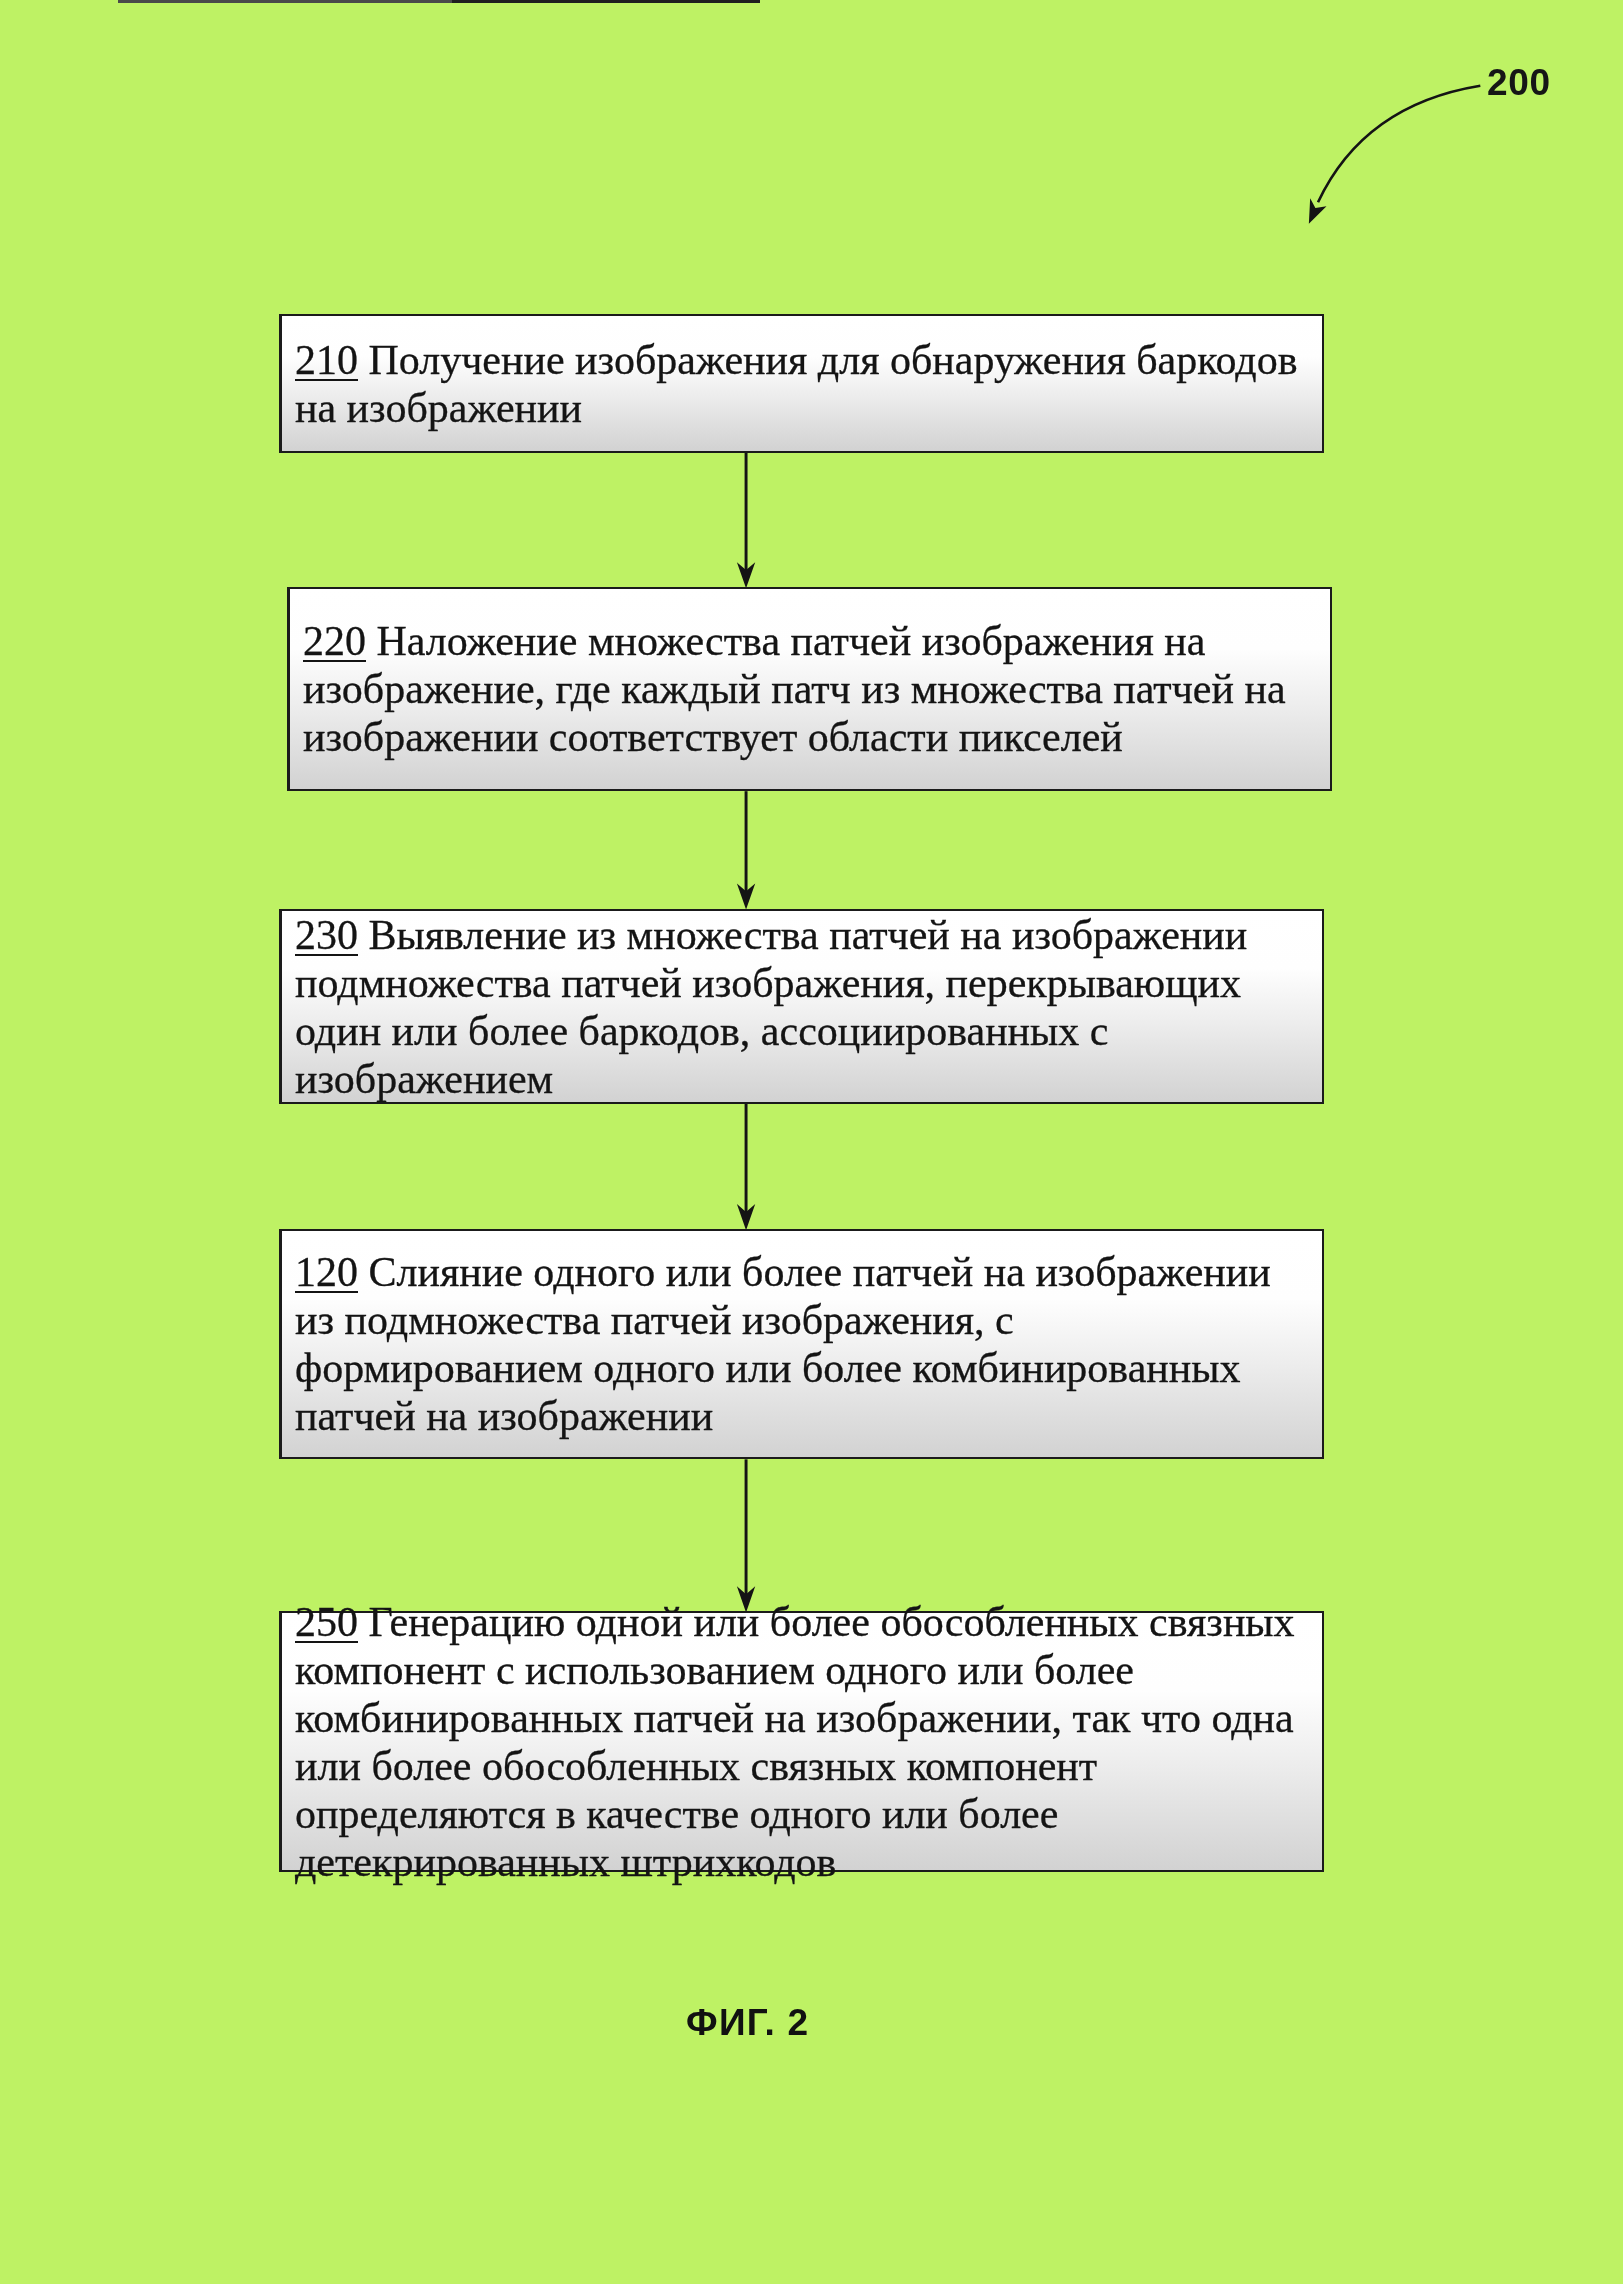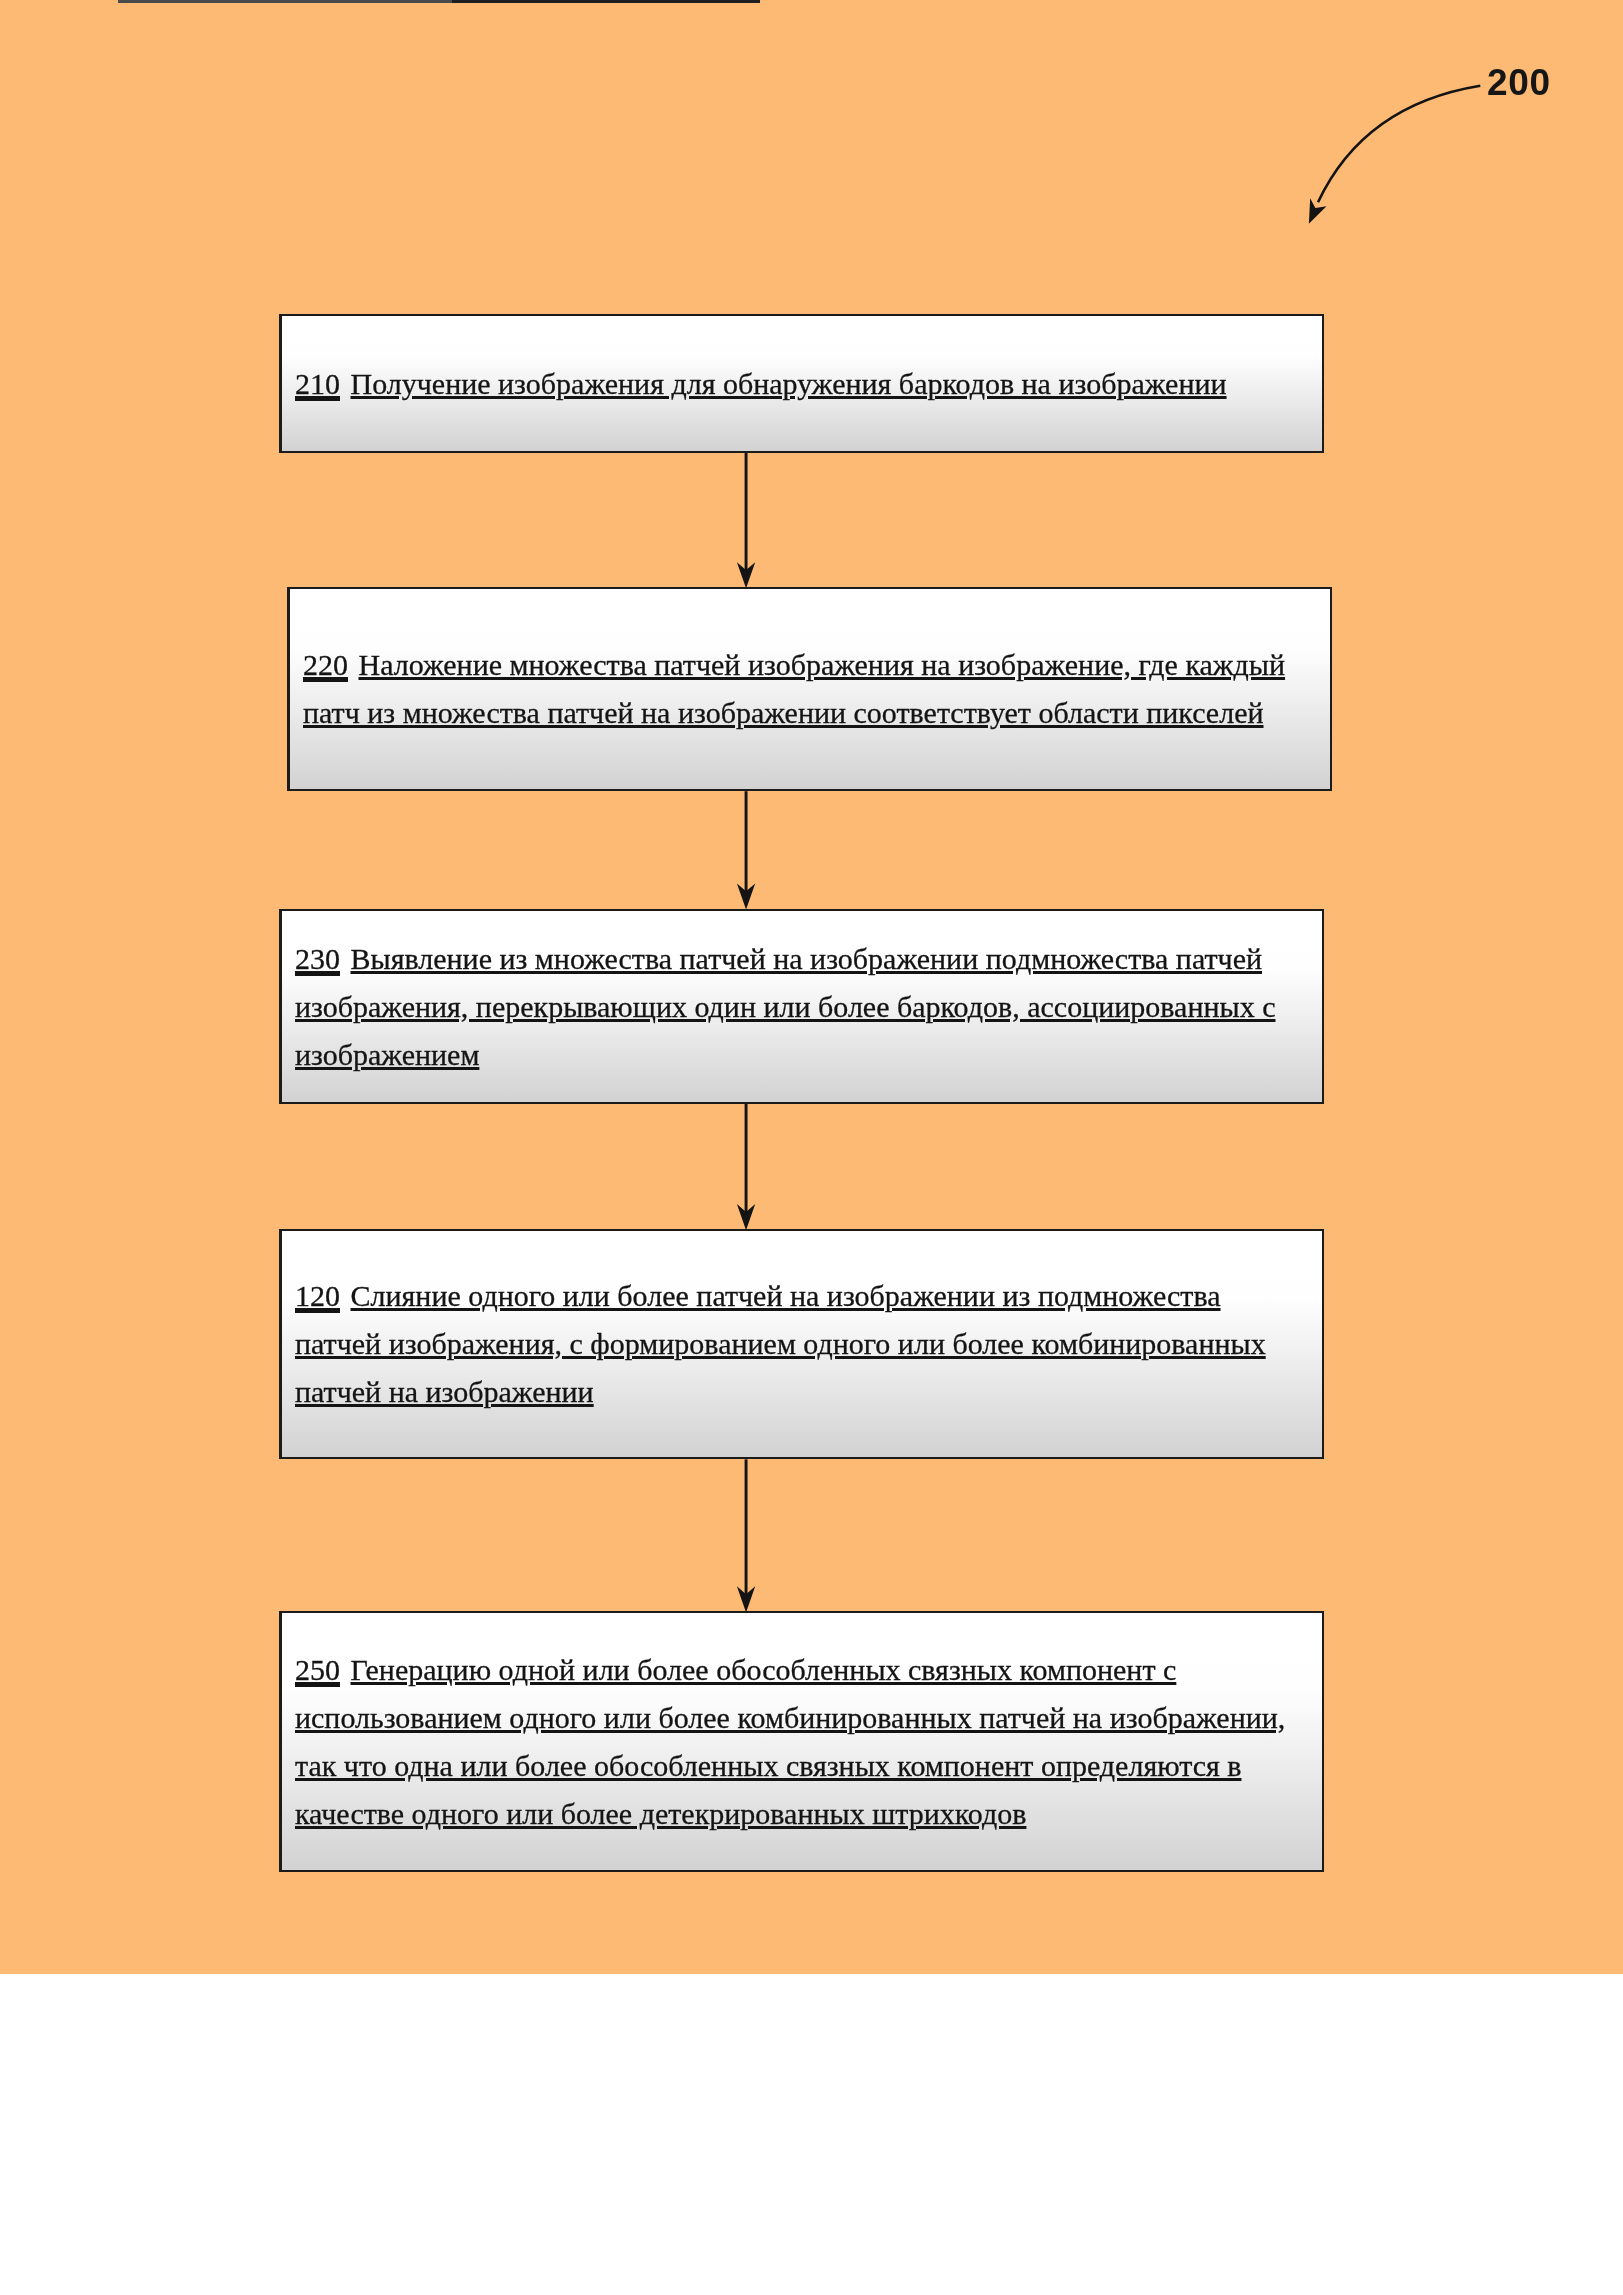--- a/index.html
+++ b/index.html
@@ -1,42 +1,41 @@
 <!DOCTYPE html>
 <html style="font-size:10.5px"><head>
 <meta charset="utf-8">
 <style>
   html,body{margin:0;padding:0;background:#ffffff;}
   .page{
     position:relative;
-    width:1623px;height:1974px;
-    background:#fdba74;
+    width:1623px;height:2284px;
+    background:#bef264;
     overflow:hidden;
     font-family:"Liberation Serif","DejaVu Serif",serif;
   }
   
   .scan-line{position:absolute;background:#4a4a4a;}
   .scan-line.dark{background:#1f1f1f;}
 
   
   .step{
     position:absolute;
     left:279px;width:1045px;
     box-sizing:border-box;
     border:2px solid #1b1b1b;
     border-left-width:3.3px;
     background:linear-gradient(180deg,#ffffff 0%,#fefefe 30%,#ececec 60%,#d2d2d2 100%);
     display:flex;align-items:center;
     padding:3.9px 17px 3.9px 13px;
   }
   .step-paragraph{
-    font-size:30px;
+    font-size:42px;
     line-height:48px;
     color:#141414;
-    text-decoration:underline;
     -webkit-text-stroke:0.3px #141414;
   }
   .step-num{
     text-decoration:underline;
     text-underline-offset:4.6px;
     text-decoration-thickness:2px;
     margin-right:10.5px;
   }
   .arrows-overlay{
     position:absolute;left:0;top:0;width:1623px;height:2295px;

